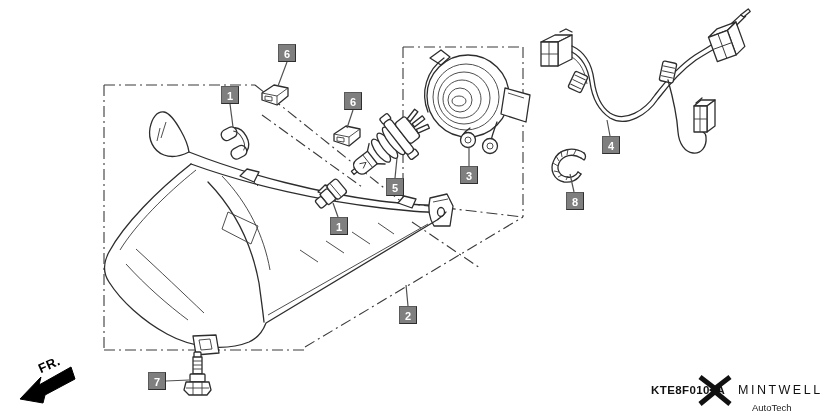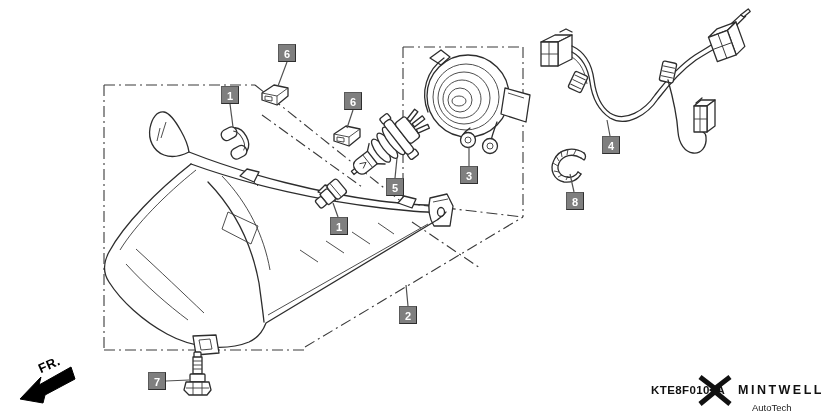--- a/index.html
+++ b/index.html
@@ -18,21 +18,21 @@
     font-size:13px;font-weight:bold;color:#000;
     transform:rotate(-24deg);letter-spacing:0.5px;
   }
   .part-code{
     position:absolute;left:651px;top:384px;
     font-size:11.5px;font-weight:bold;color:#111;letter-spacing:0.4px;
   }
   .brand{position:absolute;left:696px;top:374px;width:144px;height:40px;}
   .brand-name{
     position:absolute;left:42px;top:9px;
-    font-size:12.5px;font-weight:bold;color:#111;letter-spacing:2.5px;
+    font-size:12.5px;font-weight:normal;color:#111;letter-spacing:2.5px;
   }
   .brand-tagline{
     position:absolute;left:56px;top:28px;
     font-size:9.5px;color:#222;
   }
   svg .ln{stroke:#2d2d2d;stroke-width:1.3;fill:none;stroke-linecap:round;stroke-linejoin:round;}
   svg .lnw{stroke:#2d2d2d;stroke-width:1.3;fill:#fff;stroke-linecap:round;stroke-linejoin:round;}
   svg .thin{stroke:#3a3a3a;stroke-width:0.9;fill:none;}
   svg .bd{stroke:#3a3a3a;stroke-width:1.1;fill:none;stroke-dasharray:11 4 2 4;}
   svg .leader{stroke:#4f4f4f;stroke-width:1.2;fill:none;}

